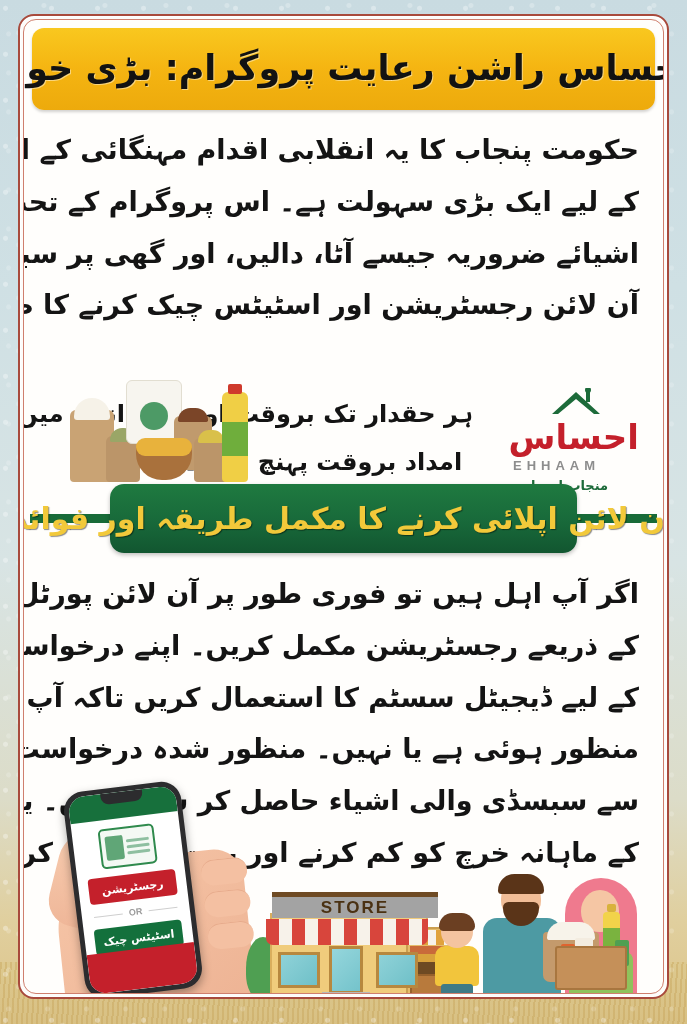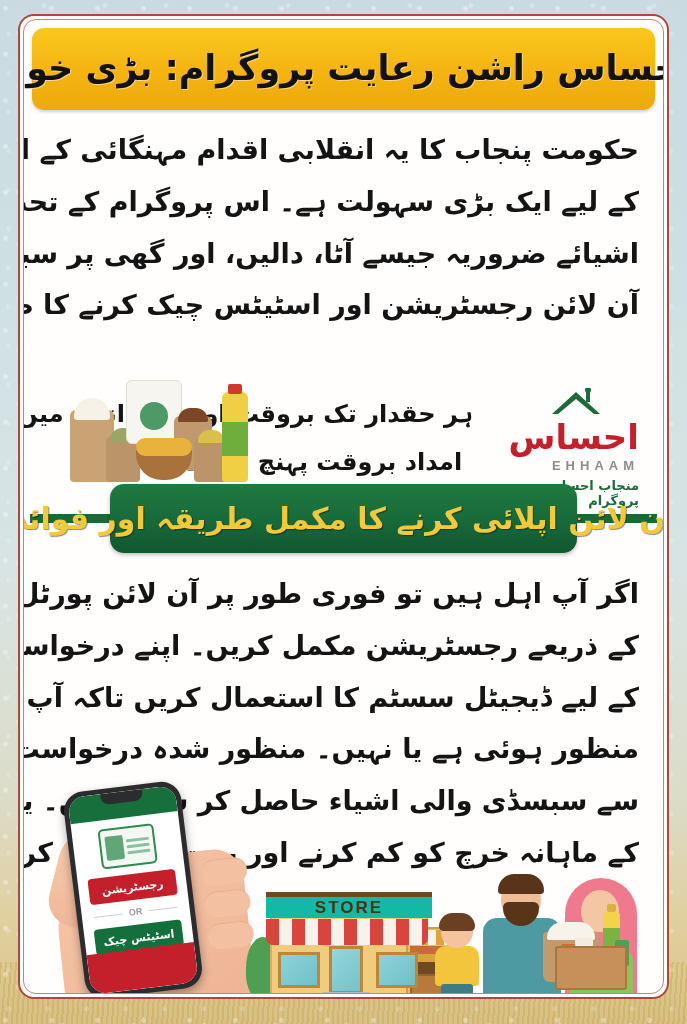--- a/index.html
+++ b/index.html
@@ -141,21 +141,21 @@
     color: #f2c93a;
     white-space: nowrap;
     text-shadow: 1px 1px 1px rgba(0,0,0,.45);
   }
 
   
   #ehsaas-logo {
     position: absolute;
     right: 24px; top: 368px;
     width: 126px;
-    text-align: right;
+    text-align: left;
   }
   #logo-roof { height: 34px; position: relative; }
   #logo-roof svg { display: block; margin: 0 auto; }
   #logo-word {
     font-size: 34px;
     font-weight: bold;
     color: #c4202b;
     line-height: 1;
     margin-top: -2px;
     letter-spacing: -1px;
@@ -247,22 +247,22 @@
   #store { position: absolute; left: 228px; top: 866px; width: 214px; height: 122px; }
   #store-body {
     position: absolute; left: 18px; bottom: 9px; width: 158px; height: 86px;
     background: #f0cc7c; border: 2px solid #d9ae5d;
   }
   #store-side {
     position: absolute; right: 6px; bottom: 9px; width: 54px; height: 72px;
     background: #e5bc6a; border: 2px solid #cb9f50;
   }
   #store-sign {
-    position: absolute; left: 14px; top: 6px; width: 166px; height: 26px;
-    background: #14b8a6; border-top: 5px solid #6e4a23;
+    position: absolute; left: 20px; top: 6px; width: 166px; height: 26px;
+    background: #a3a3a3; border-top: 5px solid #6e4a23;
     display: flex; align-items: center; justify-content: center;
   }
   #store-sign span {
     font-size: 17px; font-weight: bold; color: #4a3112; letter-spacing: 2px;
   }
   #awning {
     position: absolute; left: 14px; top: 33px; width: 162px; height: 26px;
     background: repeating-linear-gradient(90deg, #d8453c 0 13px, #f7f2ea 13px 26px);
     border-radius: 0 0 7px 7px;
   }

